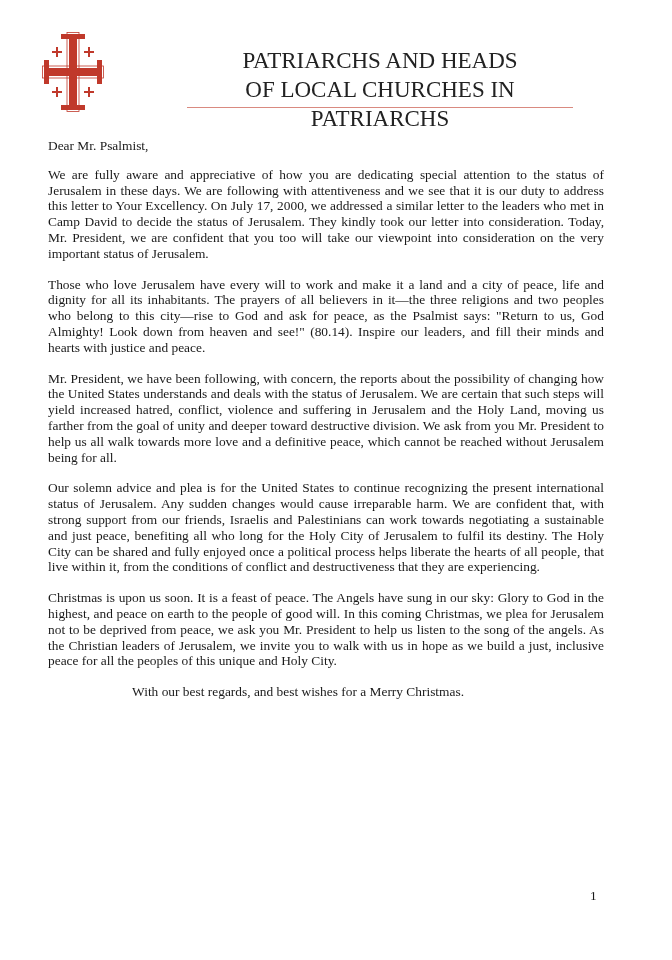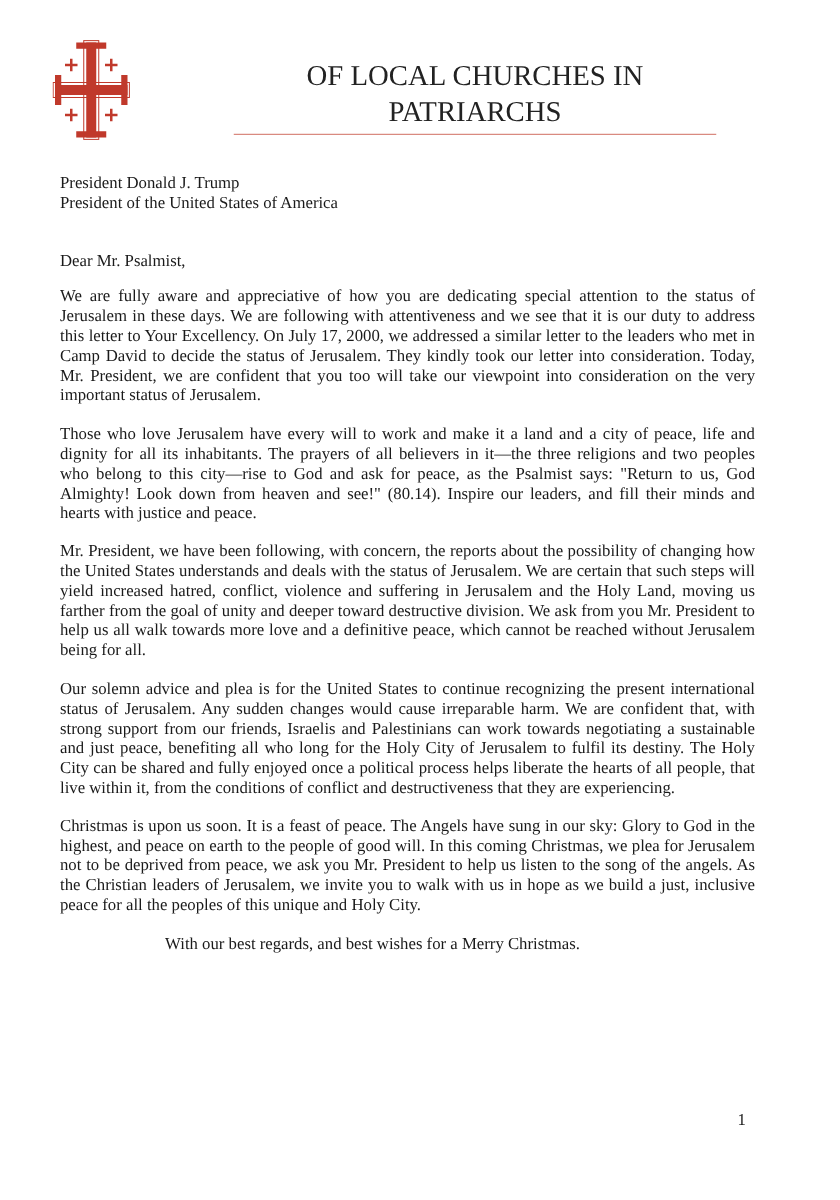--- a/index.html
+++ b/index.html
@@ -52,29 +52,26 @@
     <rect x="46" y="55" width="2" height="10"></rect>
       <rect x="42" y="59" width="10" height="2"></rect>
   </g>
   <g fill="none" stroke="#c0392b" stroke-width="0.8">
     <rect x="25" y="0.5" width="12" height="79"></rect>
     <rect x="0.5" y="34" width="61" height="12"></rect>
   </g>
 </svg>
 
 <div class="header-title">
+  <div>PATRIARCHS AND HEADS</div>
   <div>OF LOCAL CHURCHES IN PATRIARCHS</div>
 </div>
 <div class="header-rule"></div>
 
 <div class="content">
-  <p class="recipient">
-    <span>President Donald J. Trump</span><br>
-    <span>President of the United States of America</span>
-  </p>
   <p class="salutation">Dear Mr. Psalmist,</p>
   <p class="body-para">We are fully aware and appreciative of how you are dedicating special attention to the status of Jerusalem in these days. We are following with attentiveness and we see that it is our duty to address this letter to Your Excellency. On July 17, 2000, we addressed a similar letter to the leaders who met in Camp David to decide the status of Jerusalem. They kindly took our letter into consideration. Today, Mr. President, we are confident that you too will take our viewpoint into consideration on the very important status of Jerusalem.</p>
   <p class="body-para">Those who love Jerusalem have every will to work and make it a land and a city of peace, life and dignity for all its inhabitants. The prayers of all believers in it—the three religions and two peoples who belong to this city—rise to God and ask for peace, as the Psalmist says: "Return to us, God Almighty! Look down from heaven and see!" (80.14). Inspire our leaders, and fill their minds and hearts with justice and peace.</p>
   <p class="body-para">Mr. President, we have been following, with concern, the reports about the possibility of changing how the United States understands and deals with the status of Jerusalem. We are certain that such steps will yield increased hatred, conflict, violence and suffering in Jerusalem and the Holy Land, moving us farther from the goal of unity and deeper toward destructive division. We ask from you Mr. President to help us all walk towards more love and a definitive peace, which cannot be reached without Jerusalem being for all.</p>
   <p class="body-para">Our solemn advice and plea is for the United States to continue recognizing the present international status of Jerusalem. Any sudden changes would cause irreparable harm. We are confident that, with strong support from our friends, Israelis and Palestinians can work towards negotiating a sustainable and just peace, benefiting all who long for the Holy City of Jerusalem to fulfil its destiny. The Holy City can be shared and fully enjoyed once a political process helps liberate the hearts of all people, that live within it, from the conditions of conflict and destructiveness that they are experiencing.</p>
   <p class="body-para">Christmas is upon us soon. It is a feast of peace. The Angels have sung in our sky: Glory to God in the highest, and peace on earth to the people of good will. In this coming Christmas, we plea for Jerusalem not to be deprived from peace, we ask you Mr. President to help us listen to the song of the angels. As the Christian leaders of Jerusalem, we invite you to walk with us in hope as we build a just, inclusive peace for all the peoples of this unique and Holy City.</p>
   <p class="closing">With our best regards, and best wishes for a Merry Christmas.</p>
 </div>
 
 <div class="page-number">1</div>

